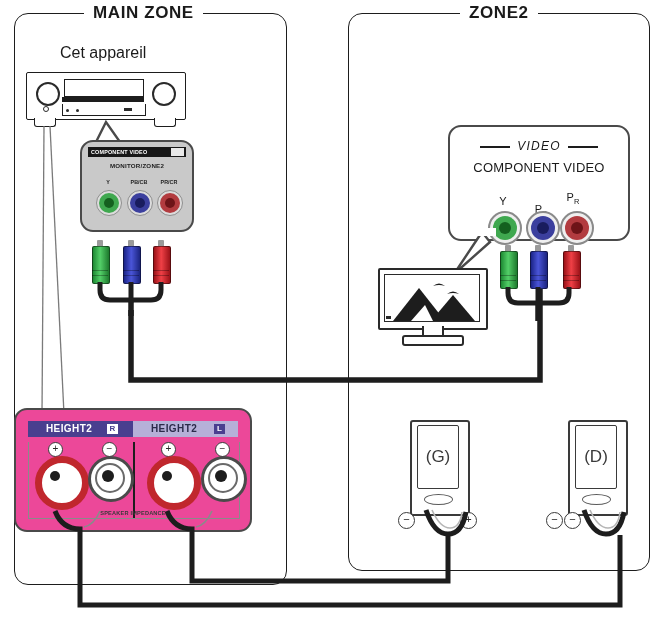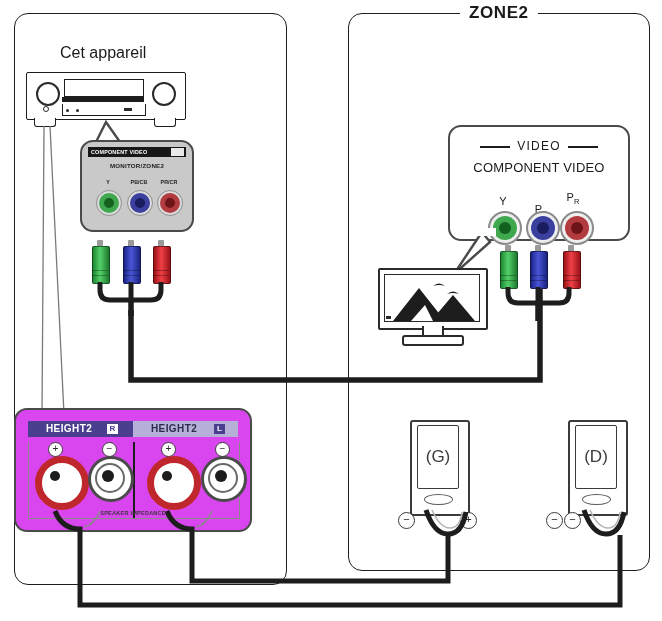--- a/index.html
+++ b/index.html
@@ -62,21 +62,21 @@
   .jack{position:absolute;border-radius:50%;}
   .jack-out{width:24px;height:24px;border:1.6px solid #8f8f8f;background:#dcdcdc;}
   .jack-mid{position:absolute;left:2px;top:2px;width:20px;height:20px;border-radius:50%;}
   .jack-in{position:absolute;left:7px;top:7px;width:10px;height:10px;border-radius:50%;}
   #cv-jack-y{left:14px;top:48px;}
   #cv-jack-pb{left:45px;top:48px;}
   #cv-jack-pr{left:75px;top:48px;}
 
   
   #z2-callout{left:448px;top:125px;width:178px;height:112px;}
-  #z2-video-row{position:absolute;left:0;top:12px;width:178px;text-align:center;font-size:12px;letter-spacing:1.2px;}
+  #z2-video-row{position:absolute;left:0;top:12px;width:178px;text-align:center;font-size:12px;letter-spacing:1.2px;font-style:italic;}
   .rule{display:inline-block;width:30px;height:1.6px;background:#1d1d1d;vertical-align:middle;margin:0 7px;}
   #z2-cv{position:absolute;left:0;top:33px;width:178px;text-align:center;font-size:13px;letter-spacing:.2px;}
   #z2-in{position:absolute;left:0;top:51px;width:178px;text-align:center;font-size:12px;}
   .z2-jacklbl{position:absolute;font-size:11px;text-align:center;width:34px;}
   #z2-lbl-y{left:36px;top:68px;}
   #z2-lbl-pb{left:74px;top:68px;margin-top:8px;}
   #z2-lbl-pr{left:106px;top:64px;}
   sub{font-size:7.5px;}
   .jack-big{width:30px;height:30px;border:2px solid #8a8a8a;background:#efefef;}
   .jack-big .jack-mid{left:3px;top:3px;width:24px;height:24px;}
@@ -93,21 +93,21 @@
 
   
   #tv{position:absolute;left:378px;top:268px;width:106px;height:78px;}
   #tv-frame{position:absolute;left:0;top:0;width:106px;height:58px;border:2.4px solid #2a2a2a;border-radius:2px;background:#fff;}
   #tv-inner{position:absolute;left:4px;top:4px;width:94px;height:46px;border:1.4px solid #2a2a2a;background:#fff;overflow:hidden;}
   #tv-neck{position:absolute;left:44px;top:58px;width:18px;height:11px;background:#fff;border:2px solid #2a2a2a;border-top:none;}
   #tv-base{position:absolute;left:24px;top:67px;width:58px;height:7px;background:#fff;border:2px solid #2a2a2a;border-radius:3px;}
   #tv-led{position:absolute;left:6px;top:46px;width:5px;height:3px;background:#2a2a2a;}
 
   
-  #term-callout{left:14px;top:408px;width:234px;height:120px;background:#d946ef;}
+  #term-callout{left:14px;top:408px;width:234px;height:120px;background:#ec4899;}
   #term-banner{position:absolute;left:12px;top:11px;width:210px;height:16px;}
   .banner-half{position:absolute;top:0;height:16px;}
   #banner-r{left:0;width:105px;background:#4a3f8f;}
   #banner-l{left:105px;width:105px;background:#b6b0d8;}
   .banner-txt{position:absolute;top:2px;font-size:10px;font-weight:bold;letter-spacing:.4px;line-height:12px;}
   #banner-r-txt{left:18px;color:#fff;}
   #banner-l-txt{left:123px;color:#2b2b4a;}
   .banner-badge{position:absolute;top:3px;width:11px;height:10px;font-size:8px;font-weight:bold;
                 text-align:center;line-height:10px;}
   #banner-r-badge{left:79px;background:#fff;color:#4a3f8f;}
@@ -137,20 +137,21 @@
   .spk-term{position:absolute;width:15px;height:15px;border:1.5px solid #3a3a3a;border-radius:50%;
             background:#fff;font-size:11px;text-align:center;line-height:12px;color:#2a2a2a;}
 </style>
 </head>
 <body>
 
 <div class="stage">
 
   <div class="zone-box" id="main-zone-box"></div>
   <div class="zone-box" id="zone2-box"></div>
+  <div class="zone-title" id="main-zone-title">MAIN ZONE</div>
   <div class="zone-title" id="zone2-title">ZONE2</div>
 
   <div class="lbl" id="device-caption">Cet appareil</div>
 
   <div id="receiver">
     <div class="rcv-body"></div>
     <div class="rcv-knob" id="rcv-knob-left"></div>
     <div class="rcv-knob" id="rcv-knob-right"></div>
     <div class="rcv-display"></div>
     <div class="rcv-bar"></div>

